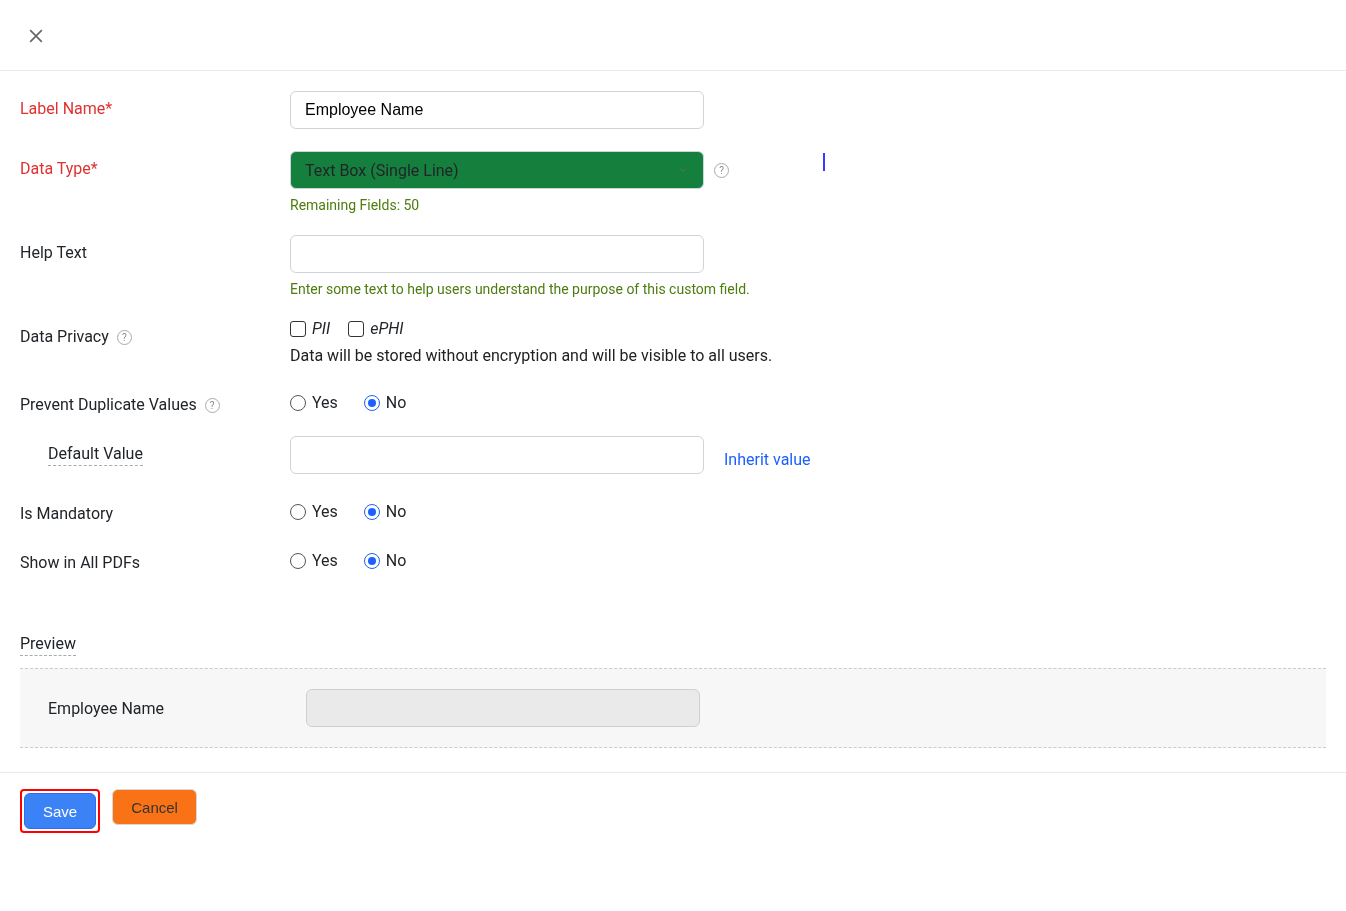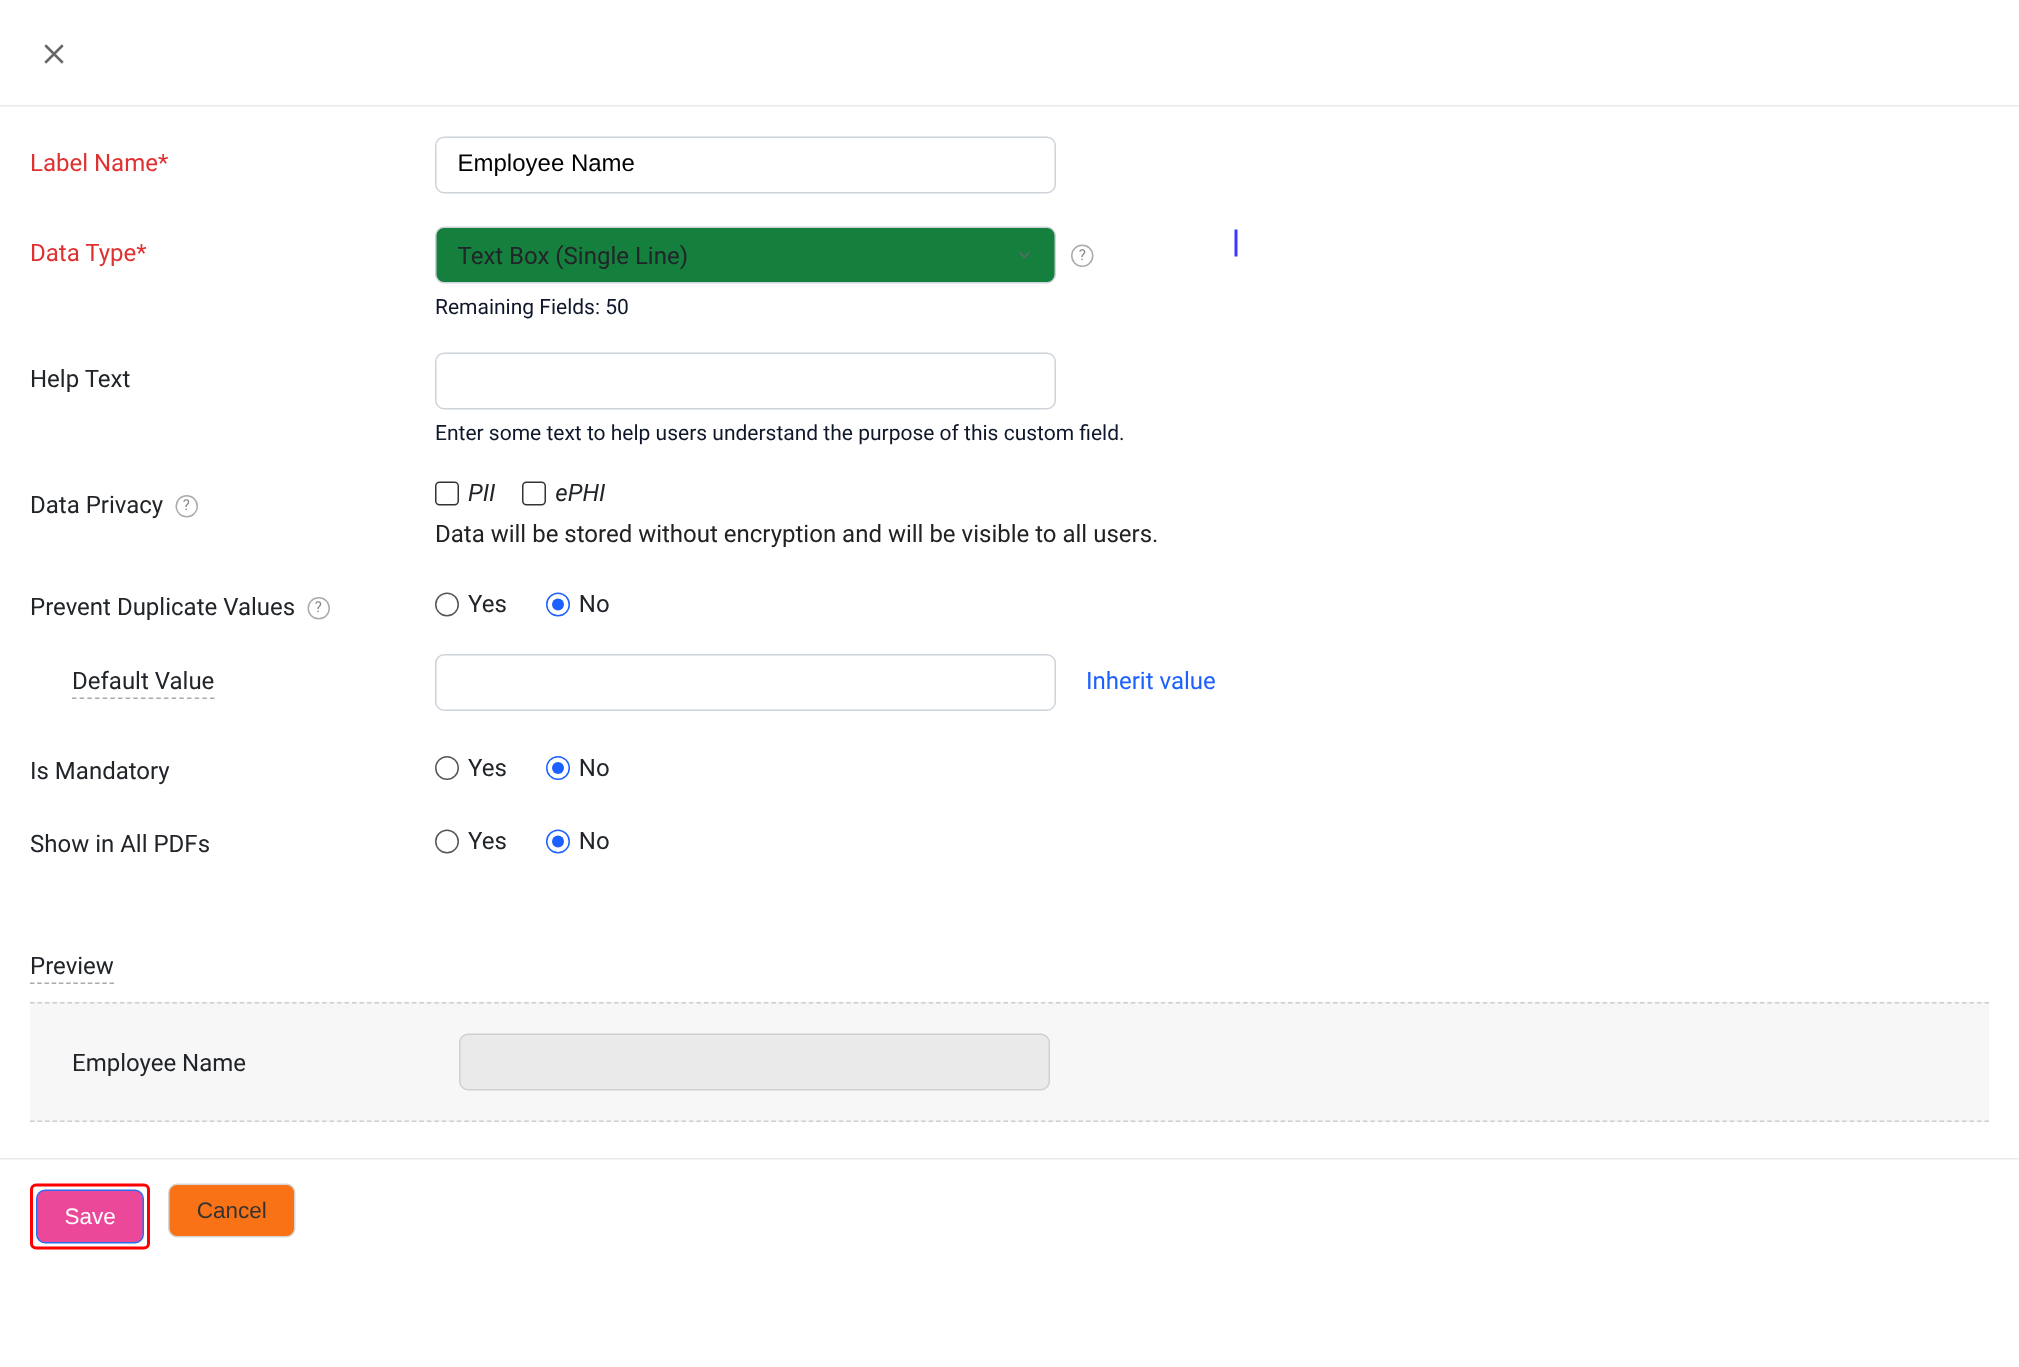--- a/index.html
+++ b/index.html
@@ -88,21 +88,21 @@
     border-radius: 6px;
     display: flex; align-items: center; justify-content: space-between;
     padding: 0 14px;
     cursor: pointer;
     background: #15803d;
   }
   .chev { width: 12px; height: 12px; stroke:#666; stroke-width:2; fill:none; }
   .field-extra { display:flex; align-items:center; gap:10px; }
   .hint {
     font-size: 14px;
-    color: #0f172a;
+    color: #4d7c0f;
     margin-top: 8px;
     max-width: 500px;
   }
   .chk-group { display:flex; gap:18px; align-items:center; margin-bottom:8px;}
   .chk {
     display:inline-flex; align-items:center; gap:6px; font-size:16px;
     cursor:pointer;
     font-style:italic;
   }
   .chk-box {
@@ -121,21 +121,21 @@
   .radio.selected .radio-outer { border-color:#1c61ff; }
   .radio-inner {
     width:8px; height:8px; border-radius:50%; background:#1c61ff;
     display:none;
   }
   .radio.selected .radio-inner { display:block; }
   .inherit-link {
     color:#1c61ff; font-size:16px; margin-left:20px; cursor:pointer;
     display:inline-block; padding-top:8px;
   }
-  .row-inline { display:flex; align-items:flex-start; }
+  .row-inline { display:flex; align-items:center; }
 
   .section-label {
     border-bottom:1px dashed #aaa;
     display:inline-block;
     padding-bottom:2px;
     font-size:16px;
     margin-top:40px;
     margin-bottom:12px;
   }
   .preview-box {
@@ -157,21 +157,21 @@
     padding: 16px 20px 20px 20px;
     border-top: 1px solid #eaeaea;
     display:flex; gap:12px;
   }
   .btn {
     height:36px; padding:0 18px; border-radius:6px;
     font-size:15px; cursor:pointer;
     border:1px solid transparent;
   }
   .btn-primary {
-    background:#ec4899; color:#fff; border-color:#2a6df0;
+    background:#3b82f6; color:#fff; border-color:#2a6df0;
   }
   .btn-secondary {
     background:#f97316; color:#333; border-color:#d7d7d7;
   }
   .highlight-frame {
     border:2px solid #ff0000;
     padding:2px;
     border-radius:4px;
     display:inline-flex;
   }

